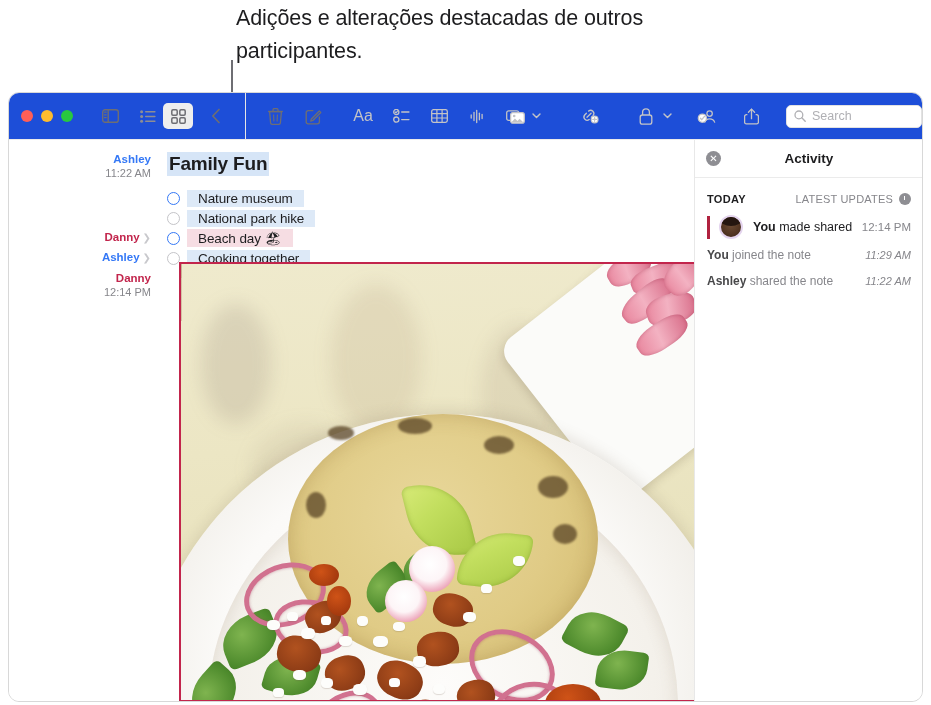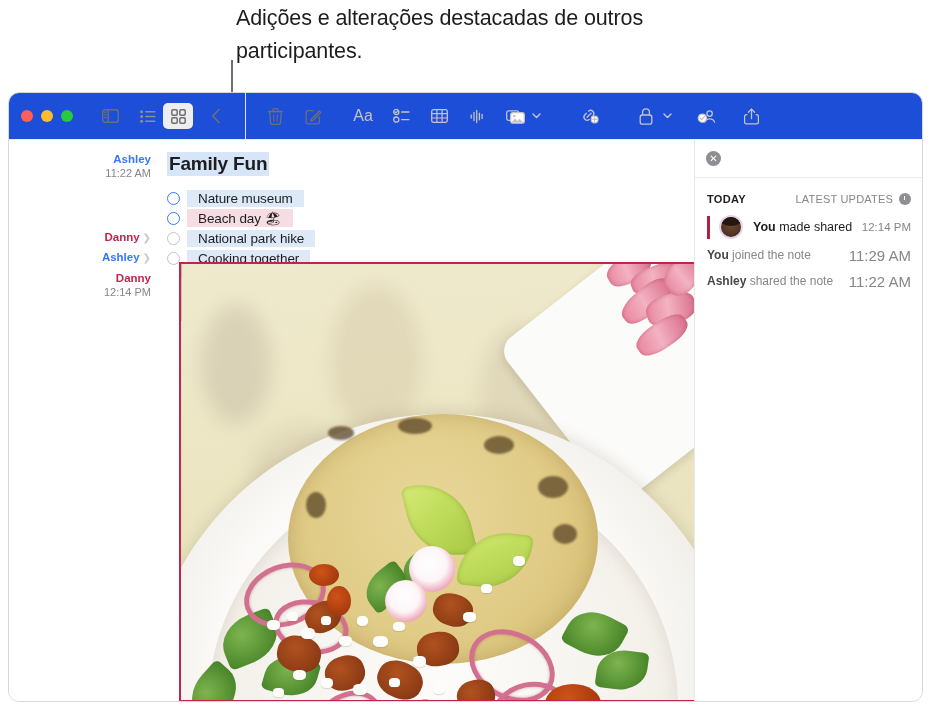--- a/index.html
+++ b/index.html
@@ -388,21 +388,21 @@
   }
   .act-row {
     display: flex; align-items: center;
     padding: 0 12px;
     height: 20px;
     margin-top: 6px;
   }
   .act-row:first-of-type { margin-top: 14px; }
   .act-row-text { font-size: 12px; color: #86868b; }
   .act-row-text b { color: #48484a; font-weight: bold; }
-  .act-row-time { margin-left: auto; font-size: 15px; color: #86868b; }
+  .act-row-time { margin-left: auto; font-size: 11px; color: #86868b; font-style: italic; }
   .act-body-pad { padding-top: 4px; }
   svg { display: block; }
 </style>
 </head>
 <body>
 
 <div id="root">
 
   <div class="callout-text">Adições e alterações destacadas de outros participantes.</div>
   <div class="callout-line"></div>
@@ -573,20 +573,27 @@
       <div class="tb-gap-14"></div>
 
       <div class="tb-btn light">
         <svg width="15" height="17" viewBox="0 0 15 17">
           <path d="M3.4 6.7 h-1.1 a1.7 1.7 0 0 0 -1.7 1.7 v5.8 a1.7 1.7 0 0 0 1.7 1.7 h10.4 a1.7 1.7 0 0 0 1.7 -1.7 v-5.8 a1.7 1.7 0 0 0 -1.7 -1.7 h-1.1" fill="none" stroke="#c3c3c6" stroke-width="1.3"></path>
           <line x1="7.5" y1="1.2" x2="7.5" y2="10.7" stroke="#c3c3c6" stroke-width="1.3" stroke-linecap="round"></line>
           <polyline points="4.4,4.3 7.5,1.1 10.6,4.3" fill="none" stroke="#c3c3c6" stroke-width="1.3" stroke-linecap="round" stroke-linejoin="round"></polyline>
         </svg>
       </div>
 
+      <div class="search-box">
+        <svg width="12" height="12" viewBox="0 0 12 12">
+          <circle cx="4.9" cy="4.9" r="3.9" fill="none" stroke="#b0b0b4" stroke-width="1.3"></circle>
+          <line x1="7.8" y1="7.8" x2="11.2" y2="11.2" stroke="#b0b0b4" stroke-width="1.4" stroke-linecap="round"></line>
+        </svg>
+        <span class="ph">Search</span>
+      </div>
 
     </div>
 
     <div class="body-split">
 
       <div class="note-pane">
 
         <div class="gutter">
 
           <div class="gutter-item g-ashley" style="top:12px;">
@@ -611,26 +618,26 @@
 
         <div class="note-body">
           <div class="note-title">Family Fun</div>
 
           <div class="checklist">
             <div class="ck-row">
               <div class="ck-circle blue"></div>
               <span class="ck-text hl-blue">Nature museum</span>
             </div>
             <div class="ck-row">
+              <div class="ck-circle"></div>
+              <span class="ck-text hl-blue">National park hike</span>
+            </div>
+            <div class="ck-row">
               <div class="ck-circle blue"></div>
               <span class="ck-text hl-pink">Beach day 🏖</span>
-            </div>
-            <div class="ck-row">
-              <div class="ck-circle"></div>
-              <span class="ck-text hl-blue">National park hike</span>
             </div>
             <div class="ck-row">
               <div class="ck-circle"></div>
               <span class="ck-text hl-blue">Cooking together</span>
             </div>
             <div class="ck-row indented">
               <div class="ck-circle crimson"></div>
               <span class="ck-text hl-pink">How about tacos?</span>
             </div>
           </div>
@@ -724,20 +731,21 @@
 
           </div>
         </div>
 
       </div>
 
       <div class="activity-pane">
 
         <div class="act-header">
           <div class="act-close">✕</div>
+          <div class="act-title">Activity</div>
         </div>
 
         <div class="act-body-pad">
           <div class="act-subhead">
             <span class="act-today">TODAY</span>
             <span class="act-latest">LATEST UPDATES</span>
             <span class="clock-ico"></span>
           </div>
 
           <div class="act-main">

